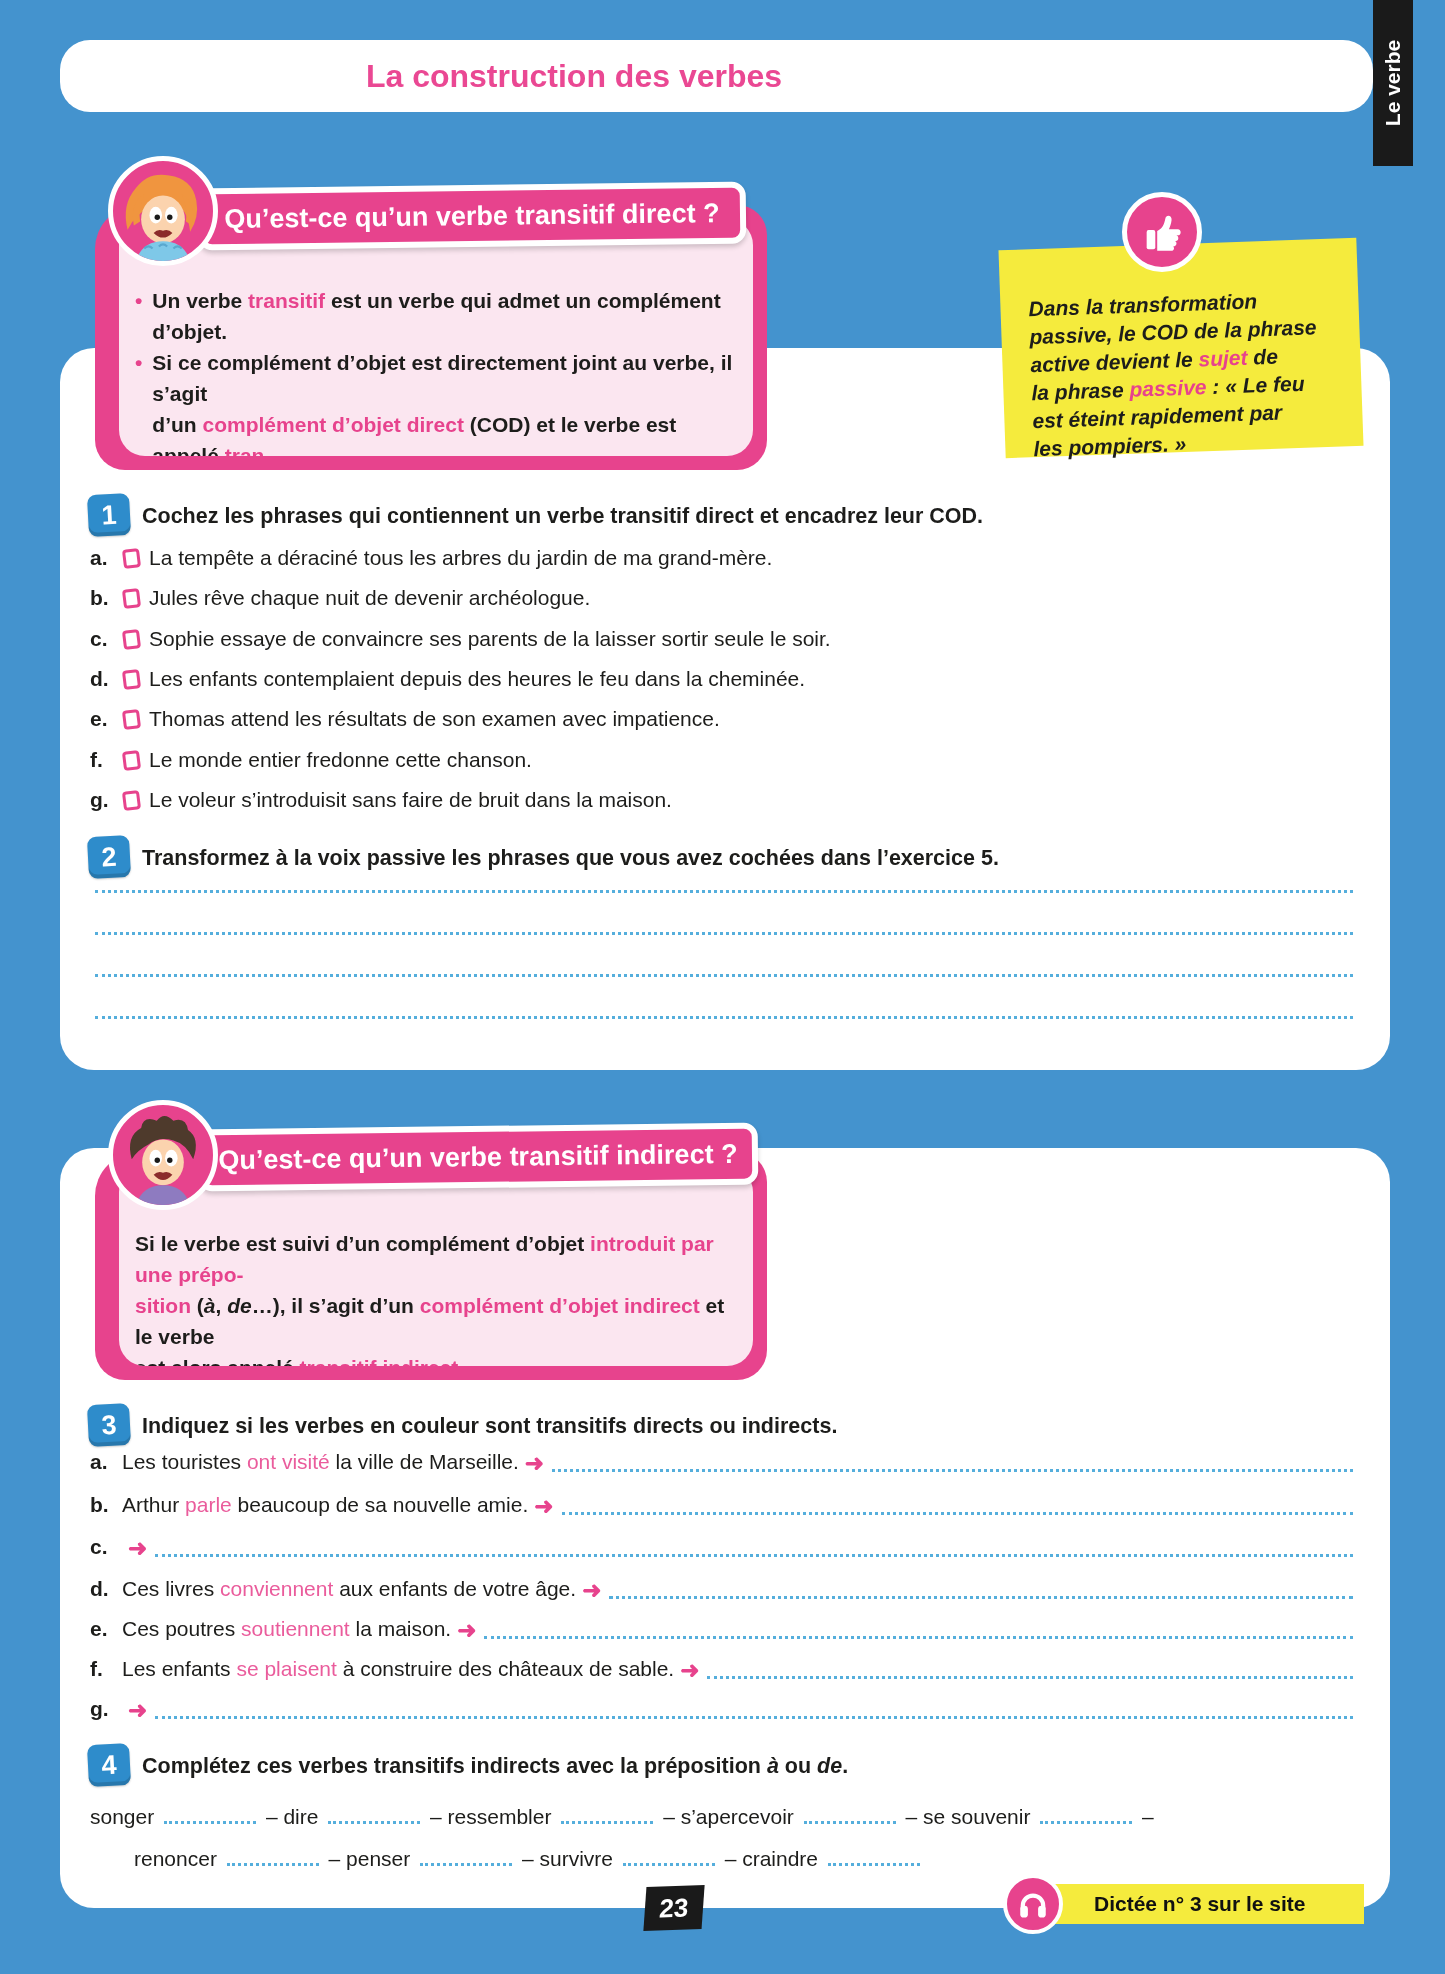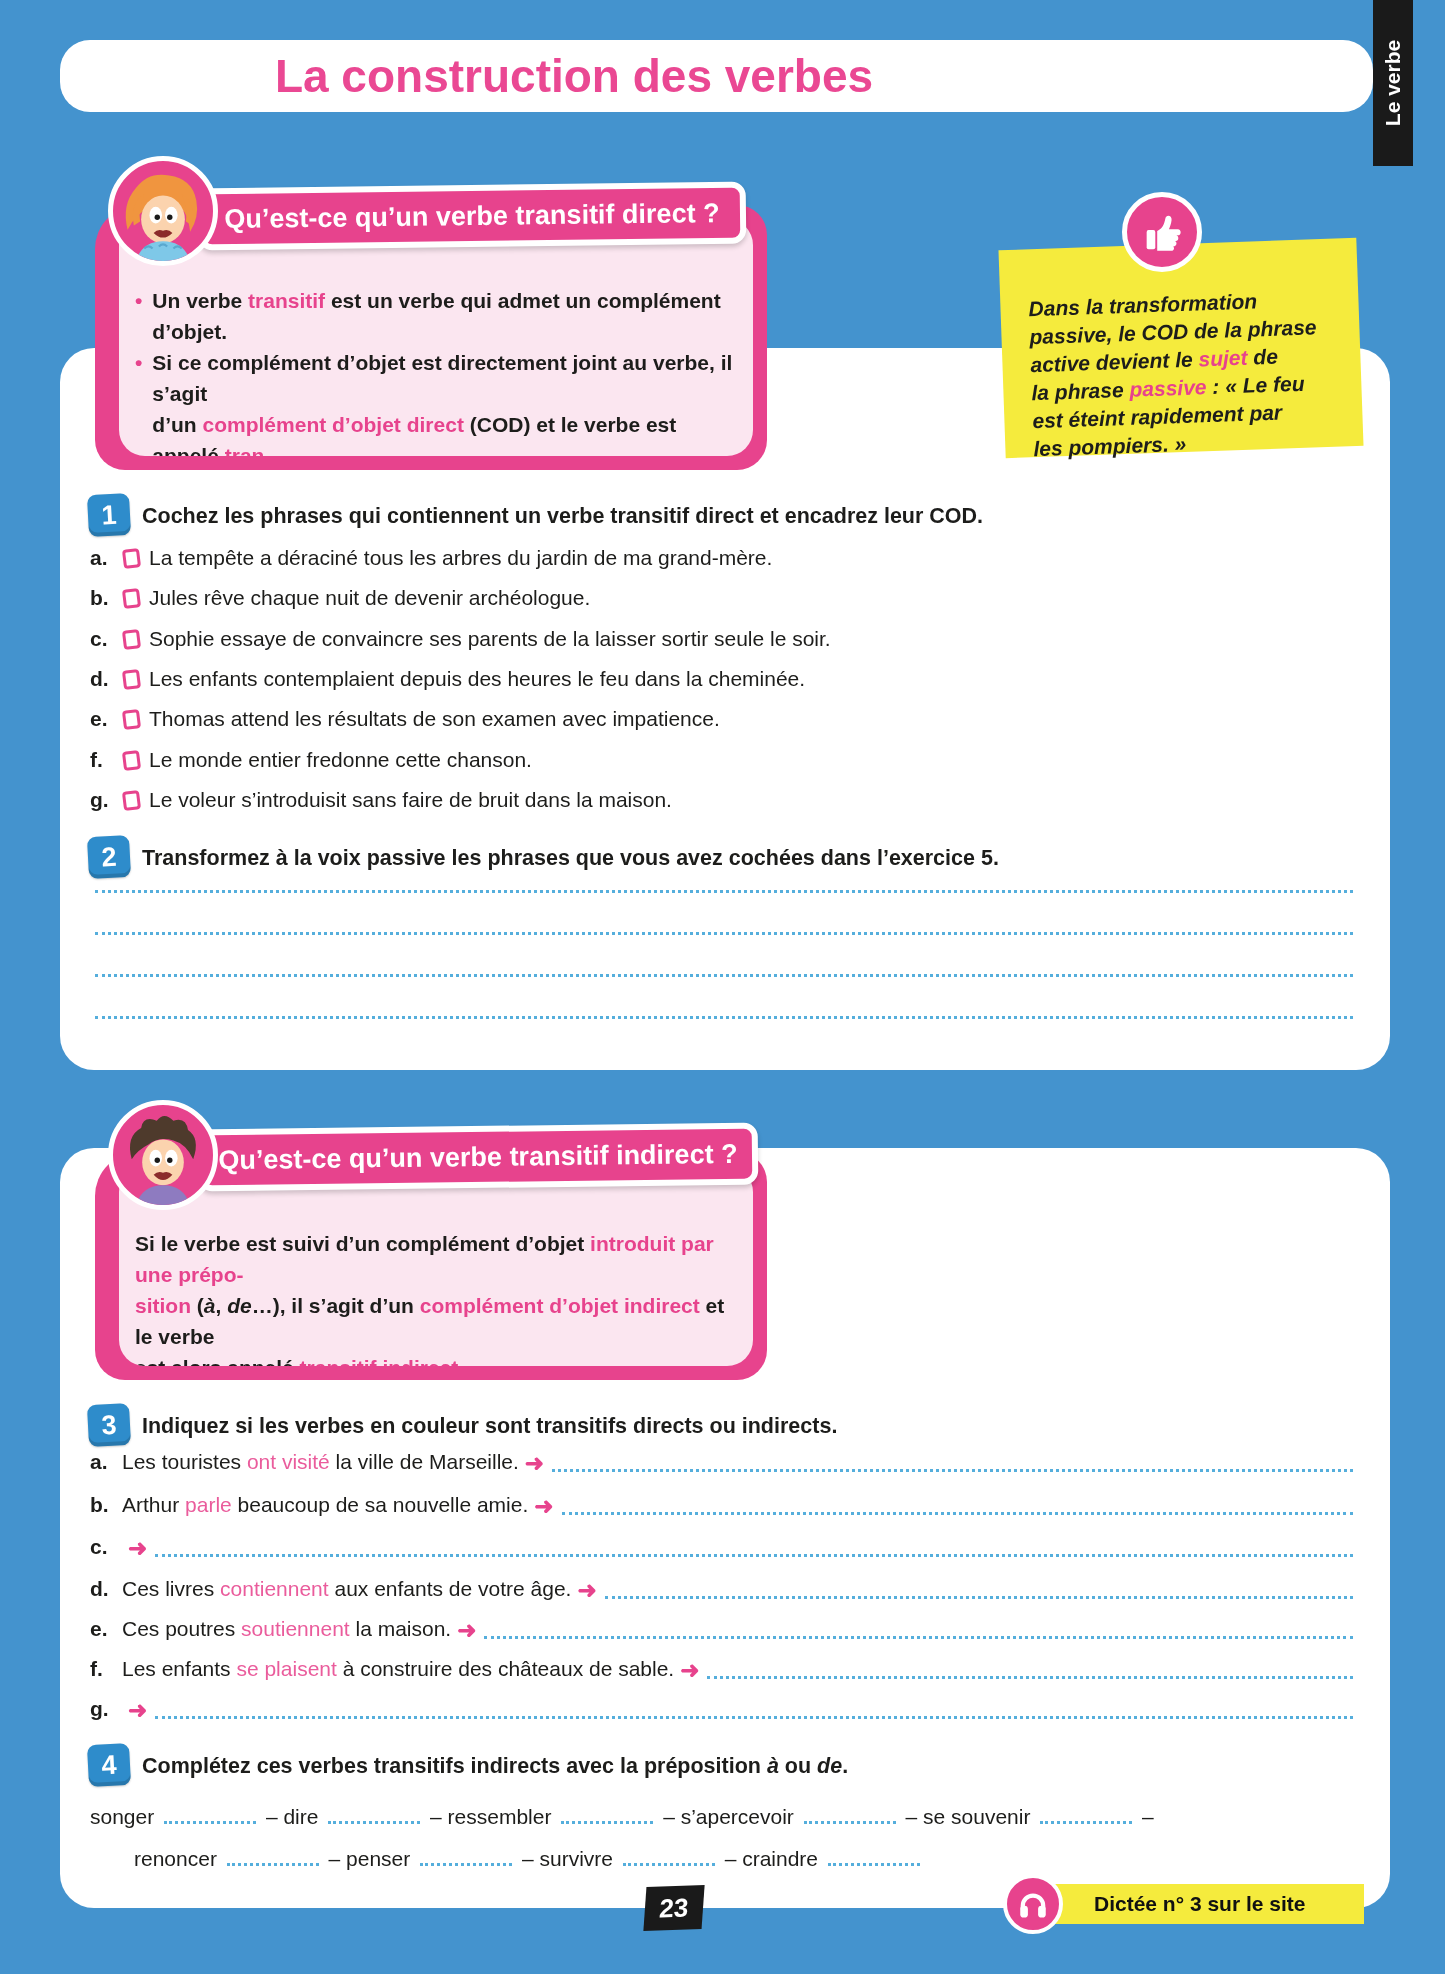--- a/index.html
+++ b/index.html
@@ -10,21 +10,21 @@
     font-family: "Liberation Sans", sans-serif; color:#1D1D1B;
   }
 
   
   .header-bar {
     position:absolute; left:60px; top:40px; width:1313px; height:72px;
     background:#fff; border-radius:30px;
     display:flex; align-items:center; justify-content:center;
     padding-right:285px;
   }
-  .page-title { font-size:46px; font-weight:700; color:#EA4893; white-space:nowrap; }
+  .page-title { font-size:32px; font-weight:700; color:#EA4893; white-space:nowrap; }
   .side-tab {
     position:absolute; left:1373px; top:0; width:40px; height:166px;
     background:#1A1A1A; display:flex; align-items:center; justify-content:center; z-index:8;
   }
   .side-tab span { color:#fff; font-weight:700; font-size:21px; transform:rotate(-90deg); white-space:nowrap; }
 
   
   .card { position:absolute; left:60px; width:1330px; background:#fff; border-radius:34px; }
   .card1 { top:348px; height:722px; }
   .card2 { top:1148px; height:760px; }
@@ -284,21 +284,21 @@
     <span class="arrow-glyph">➜</span>
     <span class="dotline"></span>
   </div>
   <div class="ex3-item" style="top:1535px;">
     <span class="item-label">c.</span>
     <span class="arrow-glyph">➜</span>
     <span class="dotline"></span>
   </div>
   <div class="ex3-item" style="top:1577px;">
     <span class="item-label">d.</span>
-    <span class="item-text"><span class="sg-r">Ces livres </span><span class="sg-rp">contiennent</span><span class="sg-r"> aux enfants de votre âge.</span></span>
+    <span class="item-text"><span class="sg-r">Ces livres </span><span class="sg-rp">conviennent</span><span class="sg-r"> aux enfants de votre âge.</span></span>
     <span class="arrow-glyph">➜</span>
     <span class="dotline"></span>
   </div>
   <div class="ex3-item" style="top:1617px;">
     <span class="item-label">e.</span>
     <span class="item-text"><span class="sg-r">Ces poutres </span><span class="sg-rp">soutiennent</span><span class="sg-r"> la maison.</span></span>
     <span class="arrow-glyph">➜</span>
     <span class="dotline"></span>
   </div>
   <div class="ex3-item" style="top:1657px;">

